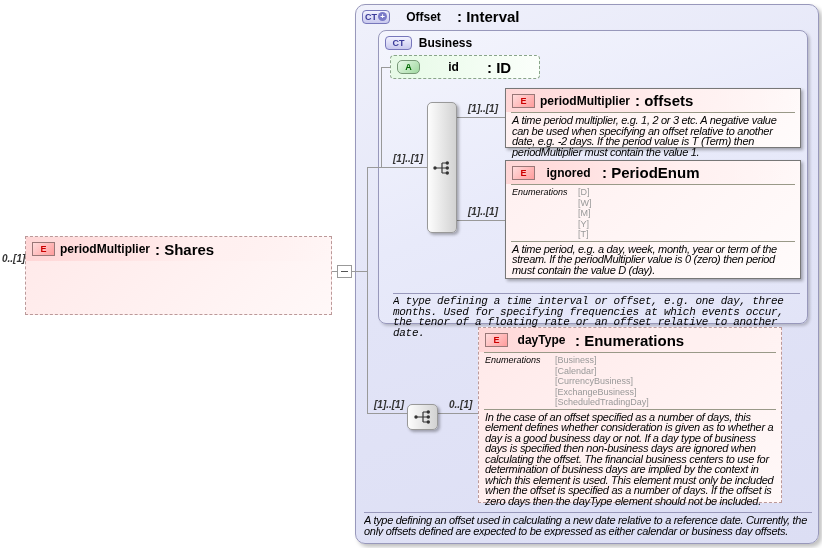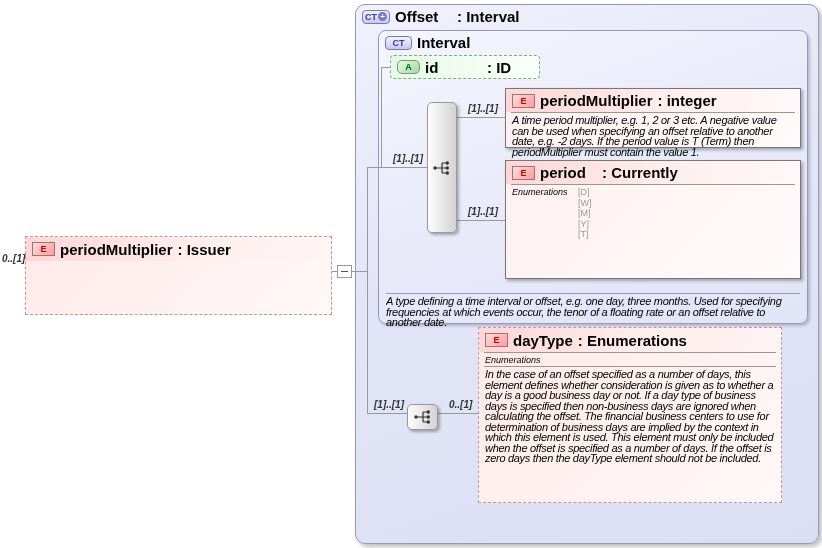--- a/index.html
+++ b/index.html
@@ -3,21 +3,21 @@
 <meta charset="utf-8">
 <style>
   html,body { margin:0; padding:0; background:#fff; }
   .canvas {
     position:relative; width:822px; height:548px; overflow:hidden;
     font-family:"Liberation Sans", sans-serif; color:#000; background:#fff;
   }
   
   .abs { position:absolute; box-sizing:border-box; }
   .node-head { display:flex; align-items:center; gap:5px; padding:0 0 0 6px; height:23px; }
-  .nm { font-size:15px; font-weight:bold; min-width:57px; white-space:nowrap; }
+  .nm { font-size:12px; font-weight:bold; min-width:57px; white-space:nowrap;text-align:center; }
   .tp { font-size:15px; font-weight:bold; white-space:nowrap; }
   .desc, .footer-note {
     font-style:italic; font-size:11px; letter-spacing:-0.3px; line-height:10.5px;
     overflow:hidden;
   }
   .sep { border-top:1px solid #998; margin:0 5px; padding:2px 1px 1px 1px; }
   .enum-block { display:flex; }
   .enum-label { font-style:italic; font-size:9px; width:66px; flex:none; }
   .enum-vals { font-size:9px; color:#999; line-height:10.5px; }
   .badge {
@@ -77,28 +77,29 @@
 
   <div class="abs ct-outer" style="left:355px; top:4px; width:464px; height:540px;">
     <div class="node-head">
       <span class="badge badge-ct">
           <span>CT</span>
           <span class="plus-circle">+</span>
         </span>
       <span class="nm">Offset</span>
       <span class="tp">: Interval</span>
     </div>
+    <div class="abs footer-note" style="left:8px; right:6px; top:507px;">A type defining an offset used in calculating a new date relative to a reference date. Currently, the only offsets defined are expected to be expressed as either calendar or business day offsets.</div>
   </div>
 
   <div class="abs ct-inner" style="left:378px; top:30px; width:430px; height:294px;">
     <div class="node-head">
       <span class="badge badge-ct">CT</span>
-      <span class="nm">Interval</span>
-    </div>
-    <div class="abs footer-note" style="left:7px; right:7px; top:262px;">A type defining a time interval or offset, e.g. one day, three months. Used for specifying frequencies at which events occur, the tenor of a floating rate or an offset relative to another date.</div>
+      <span class="nm">Business</span>
+    </div>
+    <div class="abs footer-note" style="left:14px; right:7px; top:262px;font-family:Liberation Mono, monospace;">A type defining a time interval or offset, e.g. one day, three months. Used for specifying frequencies at which events occur, the tenor of a floating rate or an offset relative to another date.</div>
   </div>
 
   <div class="abs line" style="left:332px; top:271px; width:35px; height:1px;"></div>
   <div class="abs line" style="left:367px; top:167px; width:1px; height:247px;"></div>
   <div class="abs line" style="left:367px; top:167px; width:60px; height:1px;"></div>
   <div class="abs line" style="left:457px; top:117px; width:48px; height:1px;"></div>
   <div class="abs line" style="left:457px; top:220px; width:48px; height:1px;"></div>
   <div class="abs line" style="left:367px; top:413px; width:40px; height:1px;"></div>
   <div class="abs line" style="left:438px; top:413px; width:40px; height:1px;"></div>
   <div class="abs line" style="left:381px; top:67px; width:1px; height:100px;"></div>
@@ -121,70 +122,78 @@
       <circle cx="15.3" cy="3" r="1.7" fill="#333"></circle>
       <circle cx="15.3" cy="8" r="1.7" fill="#333"></circle>
       <circle cx="15.3" cy="13" r="1.7" fill="#333"></circle>
     </svg>
   </div>
 
   <div class="abs elem-solid" style="left:505px; top:88px; width:296px; height:60px;">
     <div class="node-head elem-head-band">
       <span class="badge badge-e">E</span>
       <span class="nm">periodMultiplier</span>
-      <span class="tp">: integer</span>
+      <span class="tp">: offsets</span>
     </div>
     <div class="desc sep">A time period multiplier, e.g. 1, 2 or 3 etc. A negative value can be used when specifying an offset relative to another date, e.g. -2 days. If the period value is T (Term) then periodMultiplier must contain the value 1.</div>
   </div>
 
   <div class="abs elem-solid" style="left:505px; top:160px; width:296px; height:119px;">
     <div class="node-head elem-head-band">
       <span class="badge badge-e">E</span>
-      <span class="nm">period</span>
-      <span class="tp">: Currently</span>
+      <span class="nm">ignored</span>
+      <span class="tp">: PeriodEnum</span>
     </div>
     <div class="sep enum-block">
       <span class="enum-label">Enumerations</span>
       <span class="enum-vals">
         <div>[D]</div>
         <div>[W]</div>
         <div>[M]</div>
         <div>[Y]</div>
         <div>[T]</div>
       </span>
     </div>
+    <div class="desc sep">A time period, e.g. a day, week, month, year or term of the stream. If the periodMultiplier value is 0 (zero) then period must contain the value D (day).</div>
   </div>
 
   <div class="abs seq-box" style="left:407px; top:404px; width:31px; height:26px;">
     <svg width="20" height="16" viewBox="0 0 20 16">
       <path d="M3 8 H10 M10 3 V13 M10 3 H15 M10 8 H15 M10 13 H15" stroke="#333" stroke-width="1.2" fill="none"></path>
       <circle cx="3" cy="8" r="1.7" fill="#333"></circle>
       <circle cx="15.3" cy="3" r="1.7" fill="#333"></circle>
       <circle cx="15.3" cy="8" r="1.7" fill="#333"></circle>
       <circle cx="15.3" cy="13" r="1.7" fill="#333"></circle>
     </svg>
   </div>
 
   <div class="abs elem-dashed" style="left:478px; top:327px; width:304px; height:176px;">
     <div class="node-head elem-head-band" style="height:24px">
       <span class="badge badge-e">E</span>
       <span class="nm">dayType</span>
       <span class="tp">: Enumerations</span>
     </div>
     <div class="sep enum-block">
       <span class="enum-label" style="width:70px">Enumerations</span>
+      <span class="enum-vals">
+        <div>[Business]</div>
+        <div>[Calendar]</div>
+        <div>[CurrencyBusiness]</div>
+        <div>[ExchangeBusiness]</div>
+        <div>[ScheduledTradingDay]</div>
+      </span>
     </div>
     <div class="desc sep">In the case of an offset specified as a number of days, this element defines whether consideration is given as to whether a day is a good business day or not. If a day type of business days is specified then non-business days are ignored when calculating the offset. The financial business centers to use for determination of business days are implied by the context in which this element is used. This element must only be included when the offset is specified as a number of days. If the offset is zero days then the dayType element should not be included.</div>
   </div>
 
   <div class="abs elem-dashed" style="left:25px; top:236px; width:307px; height:79px;">
     <div class="node-head elem-head-band" style="height:24px">
       <span class="badge badge-e">E</span>
       <span class="nm">periodMultiplier</span>
-      <span class="tp">: Issuer</span>
+      <span class="tp">: Shares</span>
     </div>
   </div>
 
   <span class="card" style="left:2px;  top:253px;">0..[1]</span>
   <span class="card" style="left:393px; top:153px;">[1]..[1]</span>
   <span class="card" style="left:468px; top:103px;">[1]..[1]</span>
   <span class="card" style="left:468px; top:206px;">[1]..[1]</span>
   <span class="card" style="left:374px; top:399px;">[1]..[1]</span>
   <span class="card" style="left:449px; top:399px;">0..[1]</span>
 

